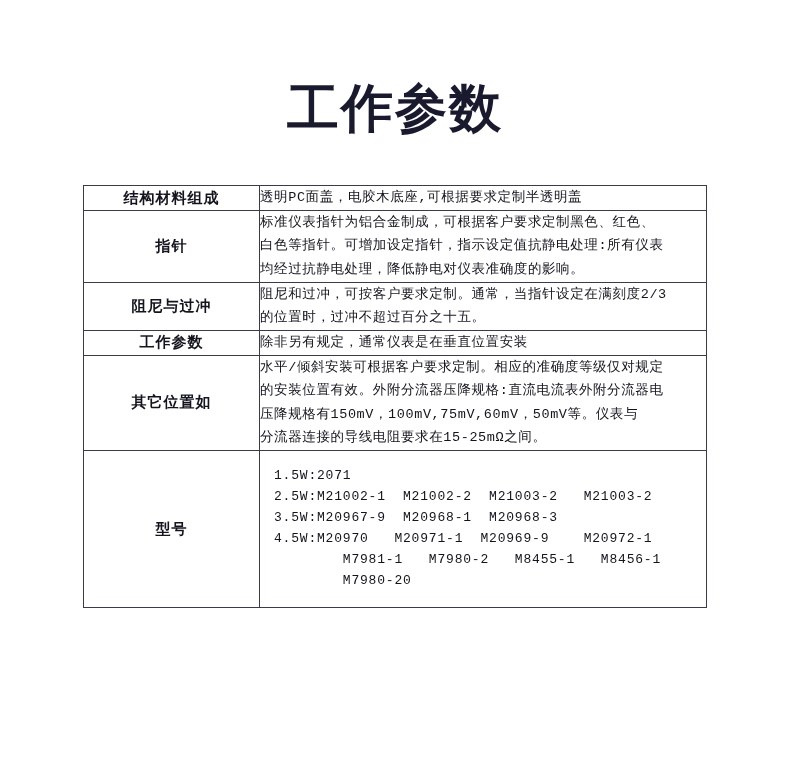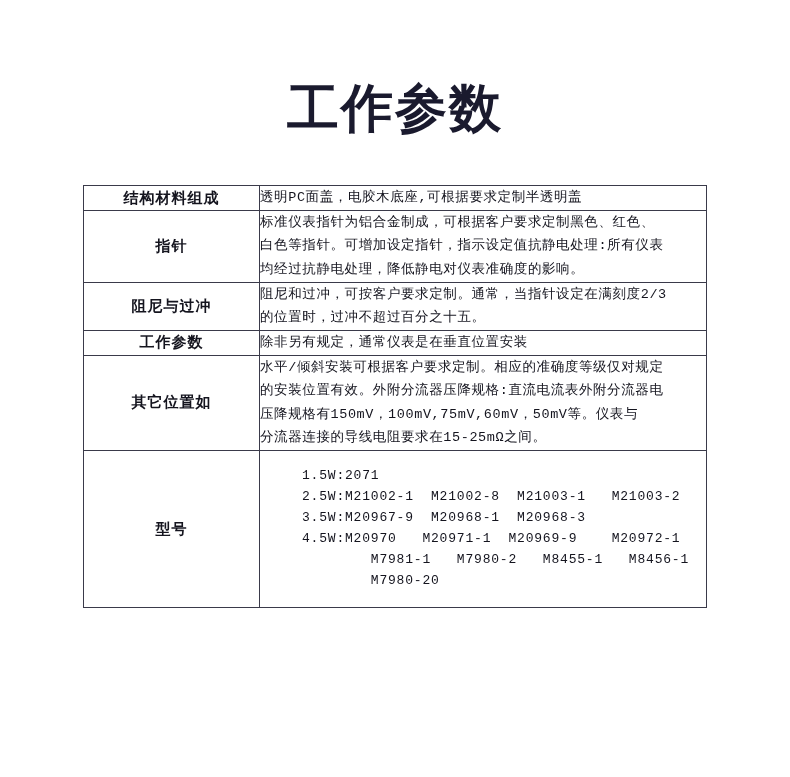--- a/index.html
+++ b/index.html
@@ -69,21 +69,20 @@
     white-space: pre;
   }
   td.value.models {
     line-height: 1.62;
     font-size: 13px;
     letter-spacing: 0.8px;
     padding: 14px 14px 16px 14px;
   }
   .models .line {
     white-space: pre;
-    margin-left: 28px;
   }
 </style>
 </head>
 <body>
 
 <div class="page">
 
   <div class="title">工作参数</div>
 
   <div class="table-wrap">
@@ -130,21 +129,21 @@
             <span class="line">的安装位置有效。外附分流器压降规格:直流电流表外附分流器电</span>
             <span class="line">压降规格有150mV，100mV,75mV,60mV，50mV等。仪表与</span>
             <span class="line">分流器连接的导线电阻要求在15-25mΩ之间。</span>
           </td>
         </tr>
 
         <tr>
           <td class="label">型号</td>
           <td class="value models">
             <span class="line">1.5W:2071</span>
-            <span class="line">2.5W:M21002-1  M21002-8  M21003-1   M21003-2</span>
+            <span class="line">2.5W:M21002-1  M21002-2  M21003-2   M21003-2</span>
             <span class="line">3.5W:M20967-9  M20968-1  M20968-3</span>
             <span class="line">4.5W:M20970   M20971-1  M20969-9    M20972-1</span>
             <span class="line">        M7981-1   M7980-2   M8455-1   M8456-1</span>
             <span class="line">        M7980-20</span>
           </td>
         </tr>
 
       </tbody>
     </table>
   </div>

